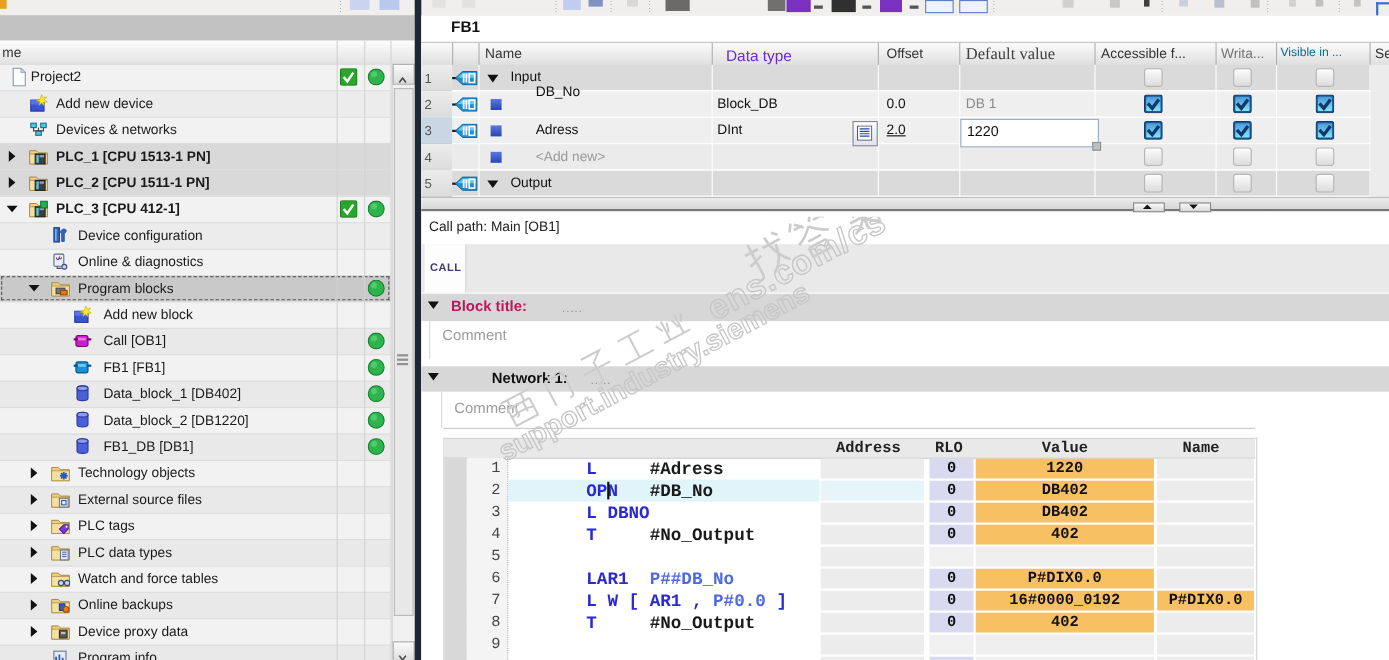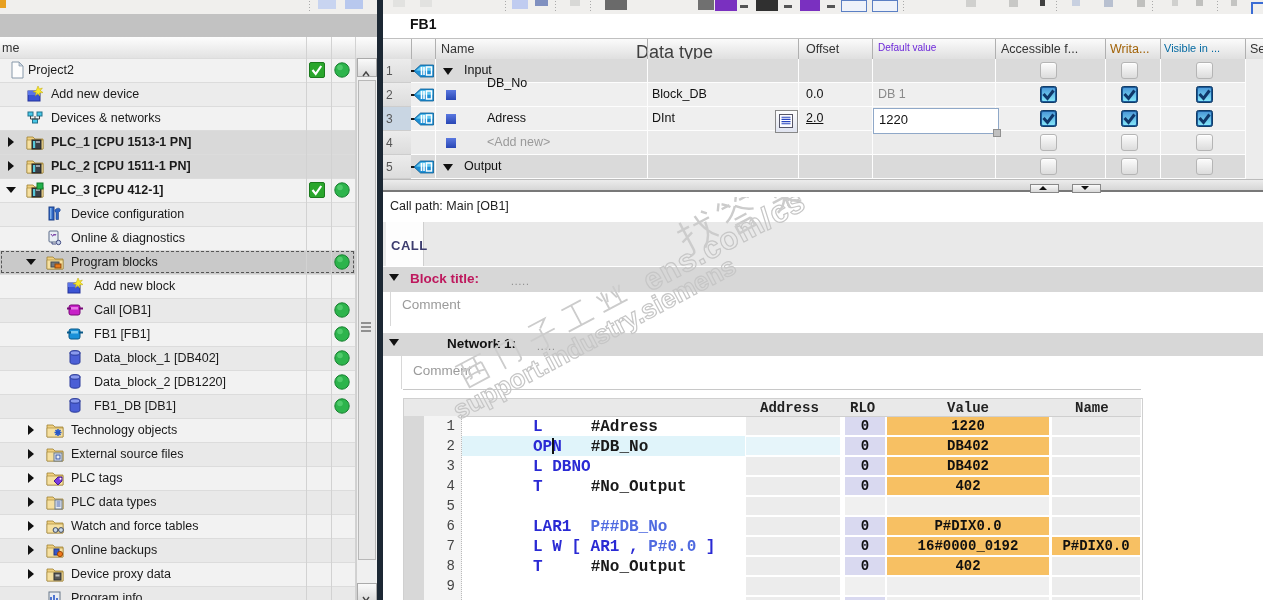--- a/index.html
+++ b/index.html
@@ -302,25 +302,25 @@
     </svg></div>
 <div class="a" style="left:358px;top:80px;width:16px;height:478px;background:#e8e8e8;border:1px solid #b8b8b8;"></div>
 <div class="a" style="left:361px;top:322px;width:10px;height:1.5px;background:#909090;"></div>
 <div class="a" style="left:361px;top:326px;width:10px;height:1.5px;background:#909090;"></div>
 <div class="a" style="left:361px;top:330px;width:10px;height:1.5px;background:#909090;"></div>
 <div class="a" style="left:377px;top:0;width:6px;height:600px;background:#1c2834;"></div>
 <div class="a" style="left:383px;top:14px;width:880px;height:586px;background:#fff;"></div>
 <div class="a" style="left:410px;top:16px;font-size:14px;font-weight:bold;color:#111;">FB1</div>
 <div class="a" style="left:383px;top:38px;width:880px;height:21px;background:linear-gradient(#fbfbfb,#dedede);border-bottom:1px solid #a8a8a8;border-top:1px solid #c0c0c0;"></div>
 <div class="a" style="left:441px;top:42px;font-size:12.5px;color:#333;white-space:nowrap;">Name</div>
-<div class="a" style="left:636px;top:42px;font-size:18px;color:#404040;white-space:nowrap;">Data type</div>
+<div class="a" style="left:660px;top:42px;font-size:14px;color:#6d28d9;white-space:nowrap;">Data type</div>
 <div class="a" style="left:806px;top:42px;font-size:12.5px;color:#333;white-space:nowrap;">Offset</div>
-<div class="a" style="left:878px;top:42px;font-size:10px;color:#6d28d9;white-space:nowrap;">Default value</div>
+<div class="a" style="left:878px;top:42px;font-size:15px;color:#404040;white-space:nowrap;font-family:Liberation Serif, serif;">Default value</div>
 <div class="a" style="left:1001px;top:42px;font-size:12.5px;color:#333;white-space:nowrap;">Accessible f...</div>
-<div class="a" style="left:1110px;top:42px;font-size:12.5px;color:#a16207;white-space:nowrap;">Writa...</div>
+<div class="a" style="left:1110px;top:42px;font-size:12.5px;color:#737373;white-space:nowrap;">Writa...</div>
 <div class="a" style="left:1164px;top:42px;font-size:11px;color:#0369a1;white-space:nowrap;">Visible in ...</div>
 <div class="a" style="left:1250px;top:42px;font-size:12.5px;color:#333;white-space:nowrap;">Se</div>
 <div class="a" style="left:411px;top:39px;width:1px;height:20px;background:#b0b0b0;"></div>
 <div class="a" style="left:435px;top:39px;width:1px;height:20px;background:#b0b0b0;"></div>
 <div class="a" style="left:647px;top:39px;width:1px;height:20px;background:#b0b0b0;"></div>
 <div class="a" style="left:798px;top:39px;width:1px;height:20px;background:#b0b0b0;"></div>
 <div class="a" style="left:872px;top:39px;width:1px;height:20px;background:#b0b0b0;"></div>
 <div class="a" style="left:995px;top:39px;width:1px;height:20px;background:#b0b0b0;"></div>
 <div class="a" style="left:1105px;top:39px;width:1px;height:20px;background:#b0b0b0;"></div>
 <div class="a" style="left:1160px;top:39px;width:1px;height:20px;background:#b0b0b0;"></div>
@@ -482,21 +482,21 @@
 <div class="a" style="left:1246px;top:59px;width:17px;height:120px;background:#ececec;"></div>
 <div class="a" style="left:383px;top:179px;width:880px;height:11px;background:linear-gradient(#ececec,#d4d4d4);border-top:1px solid #bbb;"></div>
 <div class="a" style="left:383px;top:190px;width:880px;height:2px;background:#787878;"></div>
 <div class="a" style="left:1030px;top:184px;width:27px;height:7px;background:linear-gradient(#fafafa,#d8d8d8);border:1px solid #888;"></div>
 <div class="a" style="left:1039px;top:186px;width:0;height:0;border-bottom:4px solid #111;border-left:4px solid transparent;border-right:4px solid transparent;"></div>
 <div class="a" style="left:1072px;top:184px;width:27px;height:7px;background:linear-gradient(#fafafa,#d8d8d8);border:1px solid #888;"></div>
 <div class="a" style="left:1081px;top:186px;width:0;height:0;border-top:4px solid #111;border-left:4px solid transparent;border-right:4px solid transparent;"></div>
 <div class="a" style="left:390px;top:199px;font-size:12.5px;color:#222;">Call path: Main [OB1]</div>
 <div class="a" style="left:383px;top:222px;width:880px;height:44px;background:#e9e9e9;"></div>
 <div class="a" style="left:386px;top:222px;width:37px;height:44px;background:#fdfdfd;border-right:1px solid #cfcfcf;"></div>
-<div class="a" style="left:391px;top:238px;font-size:13px;font-weight:bold;color:#3c3c6e;letter-spacing:0.5px;text-align:center;">CALL</div>
+<div class="a" style="left:391px;top:238px;font-size:10px;font-weight:bold;color:#3c3c6e;letter-spacing:0.5px;text-align:center;">CALL</div>
 <div class="a" style="left:383px;top:267px;width:880px;height:25px;background:#d7d7d7;"></div>
 <div class="a" style="left:389px;top:274px;width:0;height:0;border-top:7px solid #111;border-left:5.5px solid transparent;border-right:5.5px solid transparent;"></div>
 <div class="a" style="left:410px;top:271px;font-size:13.5px;font-weight:bold;color:#be185d;text-align:right;">Block title:</div>
 <div class="a" style="left:511px;top:276px;font-size:10px;color:#888;letter-spacing:1px;">.....</div>
 <div class="a" style="left:390px;top:292px;width:1px;height:34px;background:#d8d8d8;"></div>
 <div class="a" style="left:402px;top:297px;font-size:13.5px;color:#9b9b9b;">Comment</div>
 <div class="a" style="left:383px;top:333px;width:880px;height:23px;background:#d7d7d7;"></div>
 <div class="a" style="left:389px;top:339px;width:0;height:0;border-top:7px solid #111;border-left:5.5px solid transparent;border-right:5.5px solid transparent;"></div>
 <div class="a" style="left:447px;top:336px;font-size:13.5px;font-weight:bold;color:#111;">Network 1:</div>
 <div class="a" style="left:537px;top:341px;font-size:10px;color:#888;letter-spacing:1px;">.....</div>

